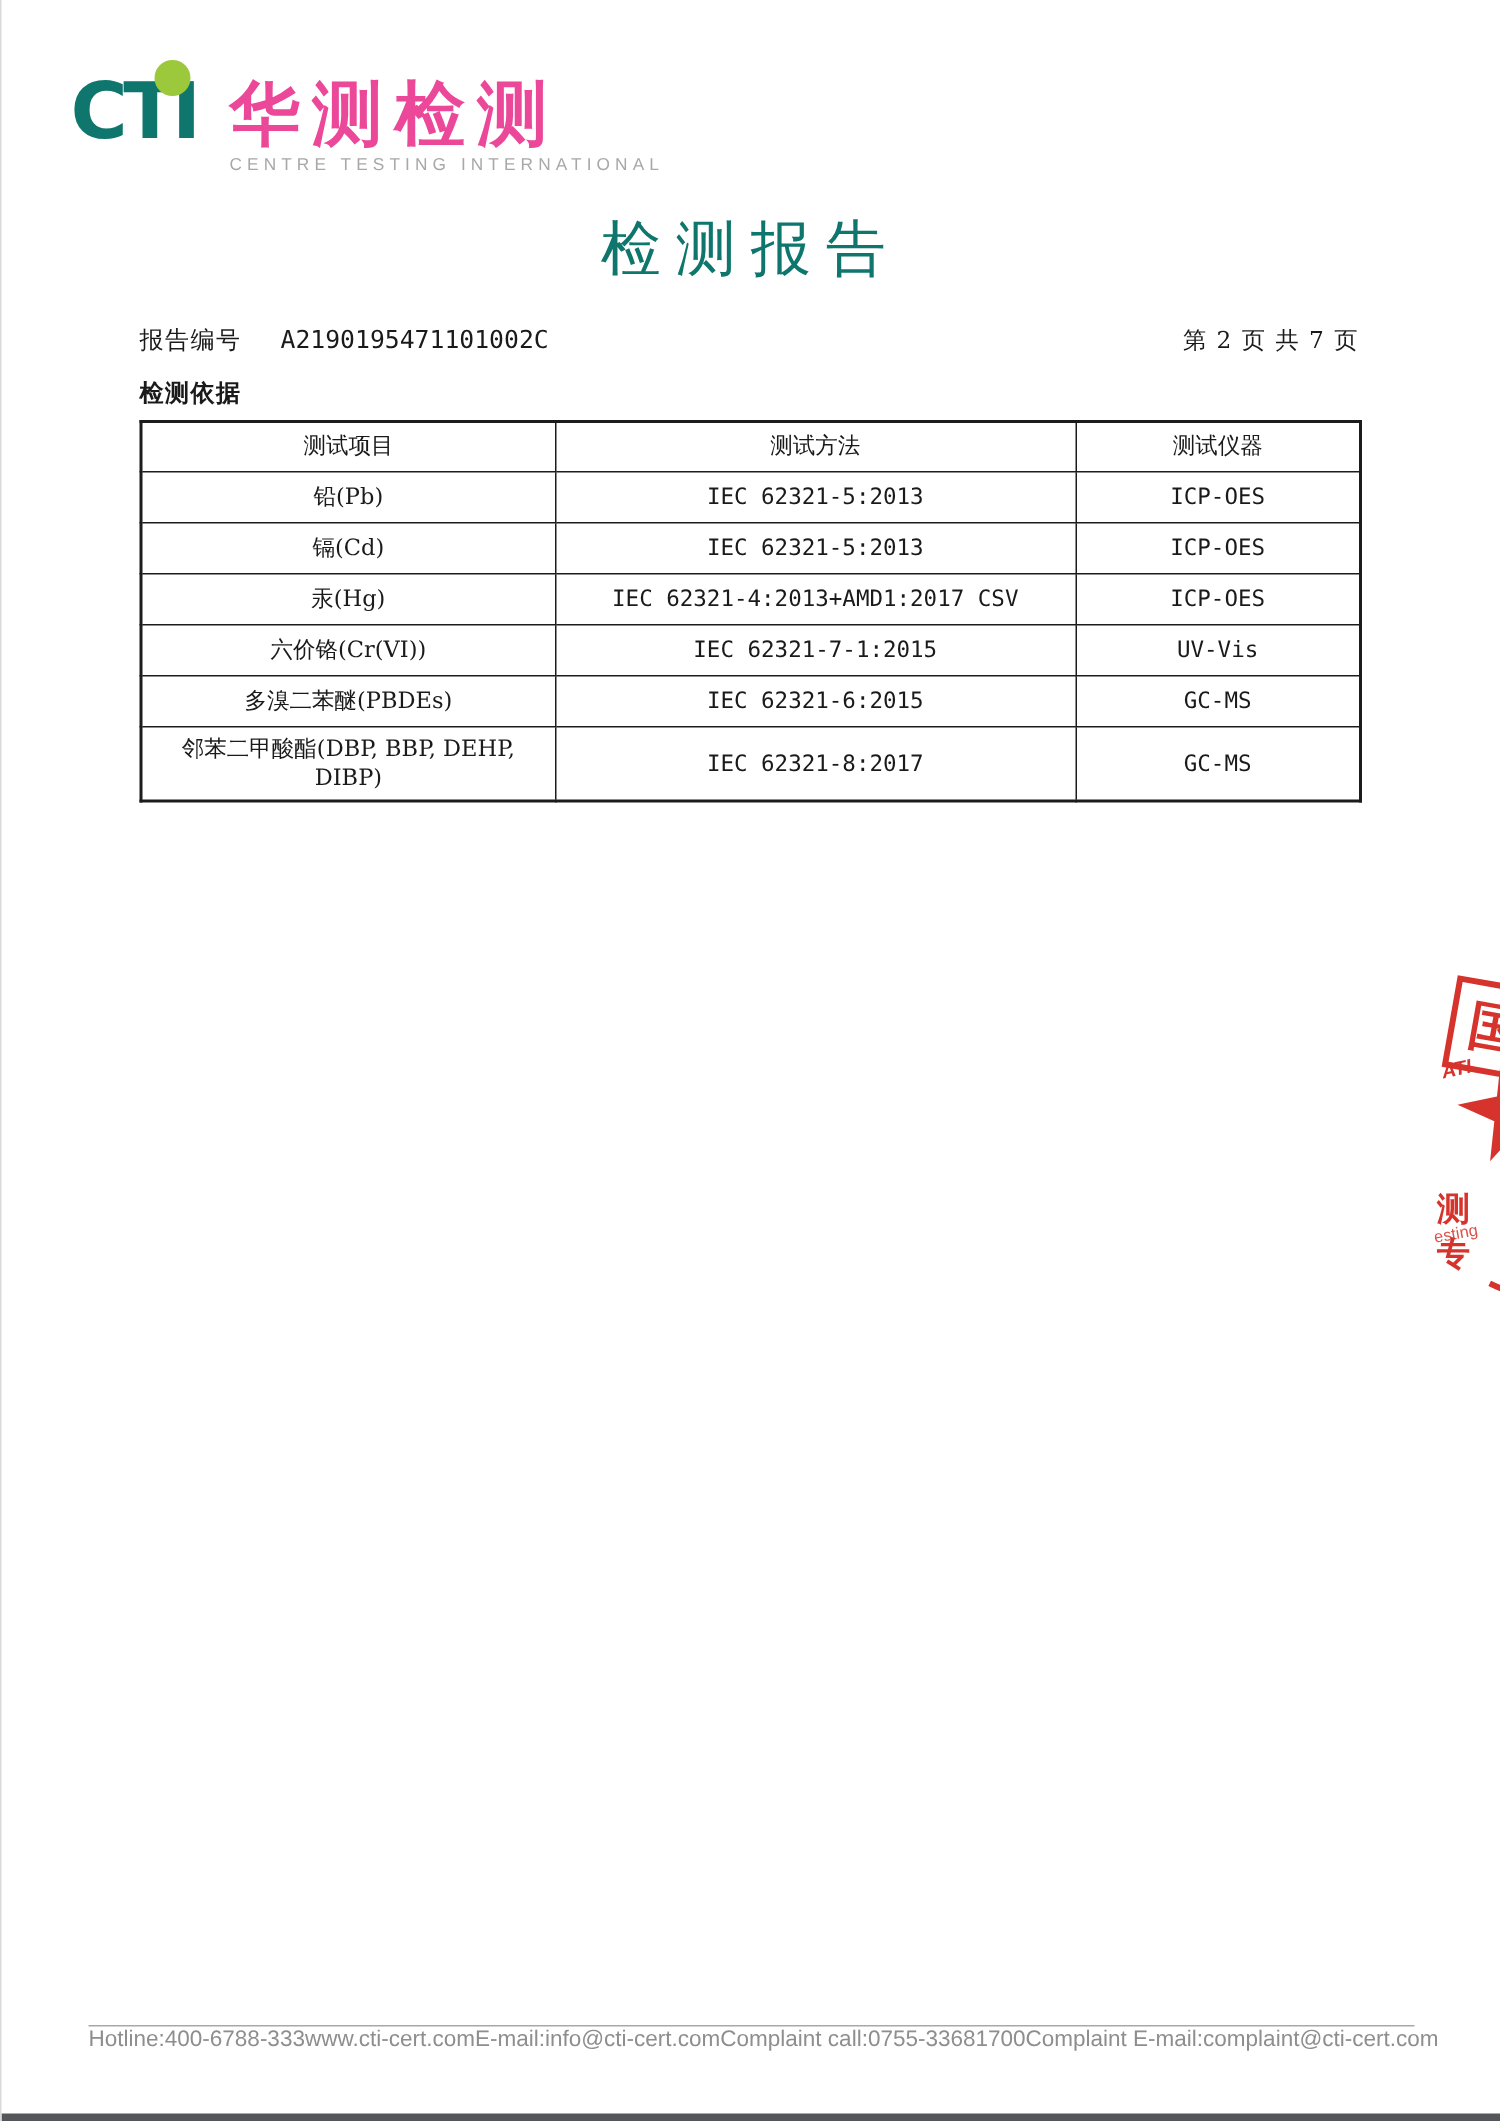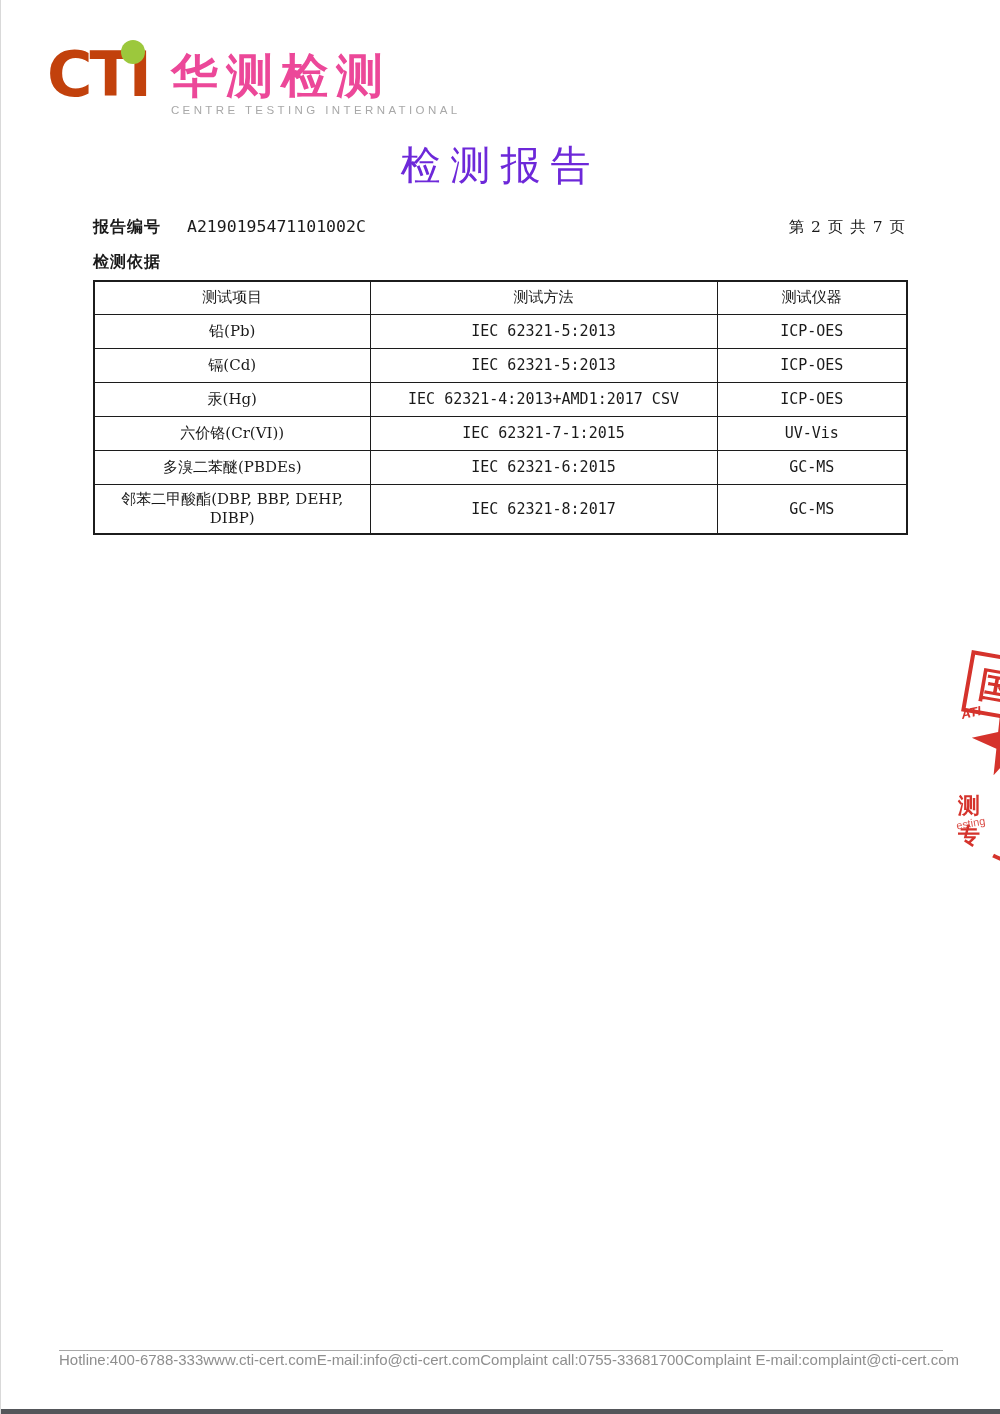--- a/index.html
+++ b/index.html
@@ -11,22 +11,22 @@
     font-family:"Liberation Sans",sans-serif;
     color:#1a1a1a;
     border-left:1px solid #d9d9d9;
     box-sizing:border-box;
   }
 
   
   .logo{position:absolute;top:38px;left:46px;display:flex;align-items:flex-start;}
   .logo-cti{
     font-family:"DejaVu Sans",sans-serif;
-    font-weight:bold;font-size:62px;line-height:74px;
-    color:#c2410c;letter-spacing:-3px;position:relative;padding-right:10px;
+    font-weight:bold;font-size:52px;line-height:74px;
+    color:#0f766e;letter-spacing:-3px;position:relative;padding-right:10px;
   }
   .logo-dot{
     position:absolute;top:2px;right:14px;
     width:24px;height:24px;border-radius:50%;background:#9cc83c;
   }
   .logo-cn{margin-left:12px;padding-top:14px;}
   .logo-cn-text{
     font-size:47px;line-height:48px;font-weight:bold;
     color:#ec4899;letter-spacing:8px;
     font-family:"Liberation Sans",sans-serif;
@@ -34,30 +34,30 @@
   .logo-sub{
     font-size:11.5px;letter-spacing:3.4px;color:#a8a8a8;
     margin-top:4px;font-family:"Liberation Sans",sans-serif;
   }
 
   
   .doc-title{
     position:absolute;top:138px;left:0;width:100%;
     text-align:center;font-size:40px;letter-spacing:10px;
     font-family:"DejaVu Serif","Liberation Serif",serif;
-    color:#6d28d9;font-weight:500;
+    color:#0f766e;font-weight:500;
   }
 
   
   .meta-row{
     position:absolute;top:217px;left:92px;width:813px;
     display:flex;justify-content:space-between;align-items:baseline;
   }
   .meta-left{display:flex;align-items:baseline;}
-  .meta-label{font-weight:bold;font-size:16px;letter-spacing:1px;}
+  .meta-label{font-weight:normal;font-size:16px;letter-spacing:1px;}
   .meta-number{
     margin-left:26px;font-size:16.5px;
     font-family:"DejaVu Sans Mono","Liberation Mono",monospace;
   }
   .meta-page{
     font-size:15.5px;letter-spacing:1px;
     font-family:"DejaVu Serif","Liberation Serif",serif;
   }
   .basis-label{
     position:absolute;top:252px;left:92px;

